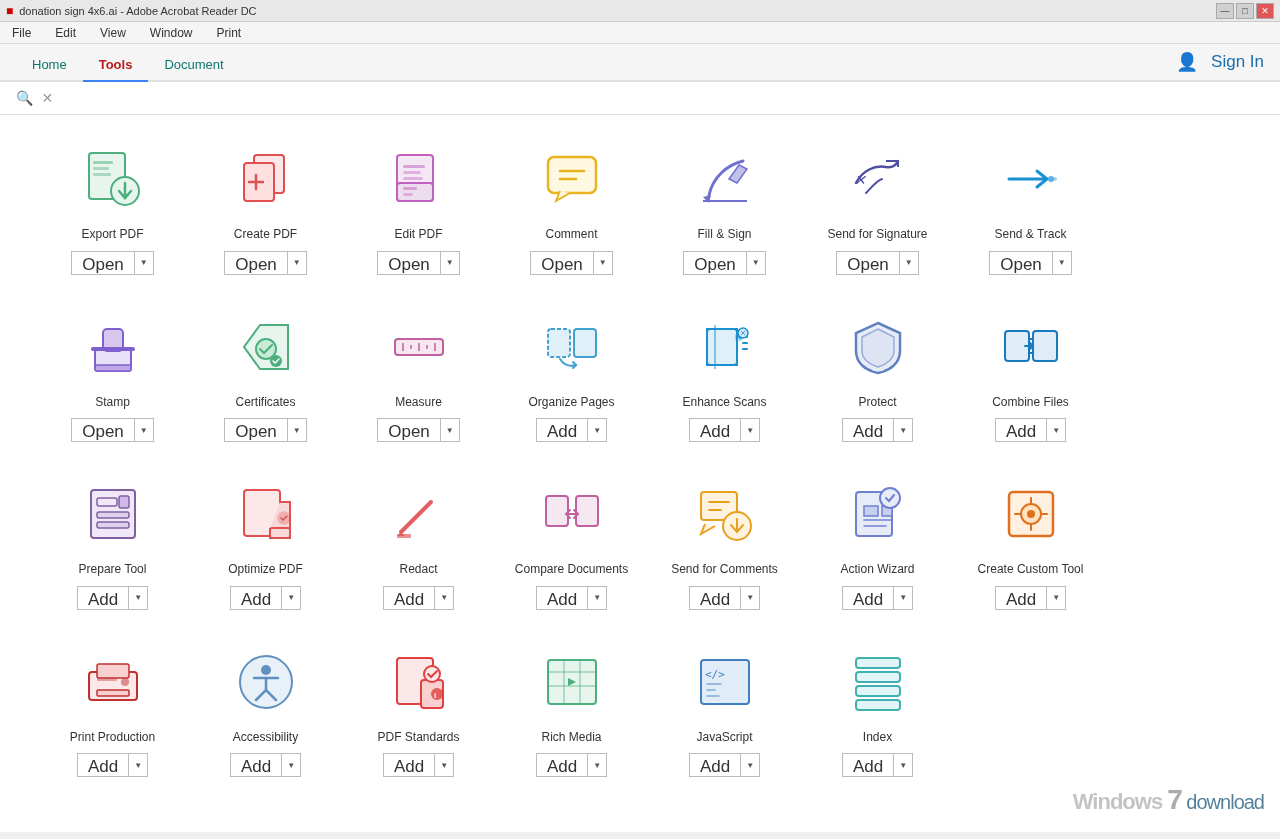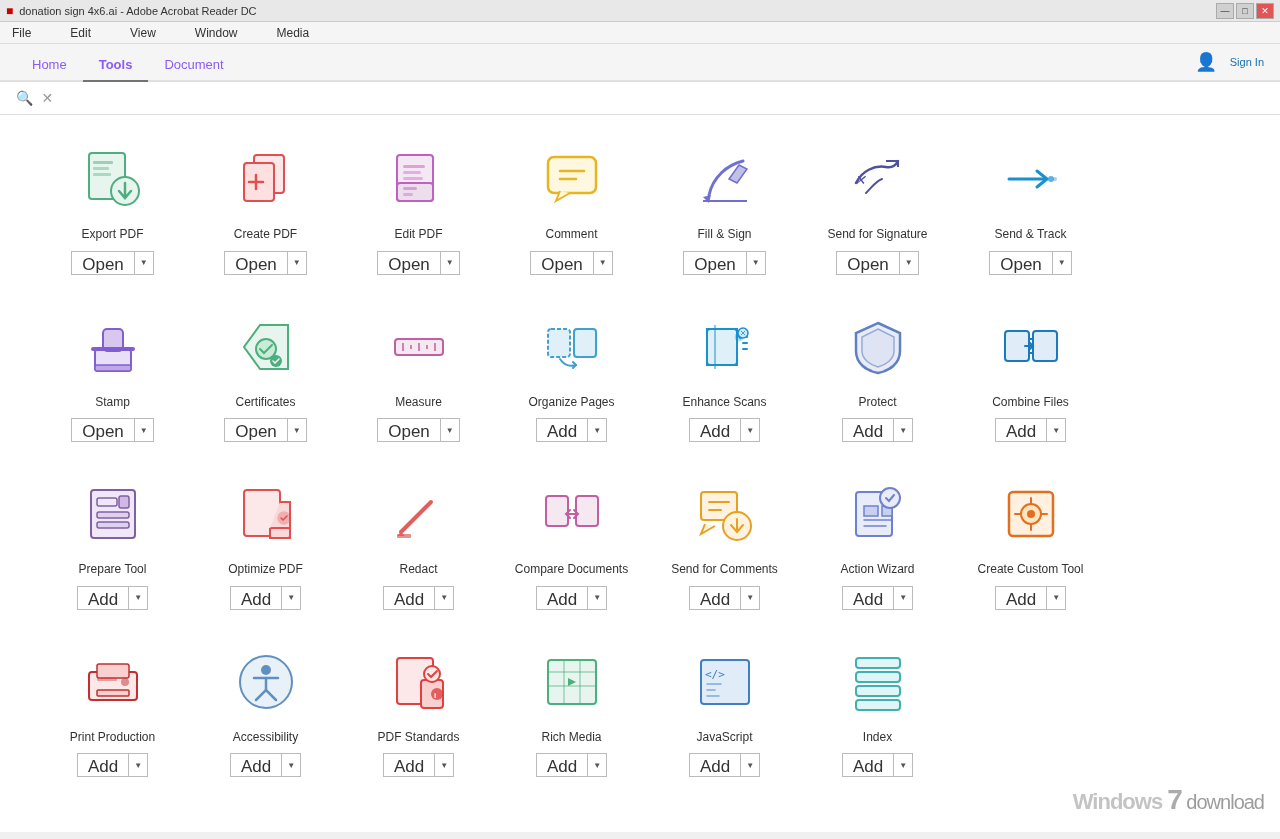--- a/index.html
+++ b/index.html
@@ -29,46 +29,46 @@
     .tb-close { background: #e05555; color: white; }
 
     
     .menu-bar {
       background: #f5f5f5;
       border-bottom: 1px solid #ddd;
       display: flex;
       align-items: center;
       height: 22px;
       padding: 0 8px;
-      gap: 31px;
+      gap: 16px;
     }
     .menu-item { font-size: 12px; color: #333; cursor: pointer; padding: 2px 4px; }
 
     
     .nav-bar {
       background: #f5f5f5;
       border-bottom: 2px solid #e0e0e0;
       display: flex;
       align-items: center;
       justify-content: space-between;
       padding: 0 16px;
       height: 38px;
     }
     .nav-tabs { display: flex; gap: 0; height: 100%; align-items: flex-end; }
     .nav-tab {
       padding: 8px 16px;
       font-size: 13px;
-      color: #8b5cf6;
+      color: #0f766e;
       cursor: pointer;
       border-bottom: 2px solid transparent;
       margin-bottom: -2px;
     }
-    .nav-tab.active { color: #8b5cf6; border-bottom: 2px solid #737373; font-weight: 600; }
+    .nav-tab.active { color: #b91c1c; border-bottom: 2px solid #3b82f6; font-weight: 600; }
     .nav-right { display: flex; align-items: center; gap: 12px; }
-    .sign-in-btn { font-size: 11px; color: #1a6faf; cursor: pointer; }
+    .sign-in-btn { font-size: 17px; color: #1a6faf; cursor: pointer; }
     .user-icon { font-size: 18px; color: #999; }
 
     
     .search-bar {
       background: white;
       border-bottom: 1px solid #e0e0e0;
       display: flex;
       align-items: center;
       padding: 8px 16px;
       gap: 8px;
@@ -188,21 +188,21 @@
     <div class="tb-btn">□</div>
     <div class="tb-btn tb-close">✕</div>
   </div>
 </div>
 
 <div class="menu-bar">
   <span class="menu-item">File</span>
   <span class="menu-item">Edit</span>
   <span class="menu-item">View</span>
   <span class="menu-item">Window</span>
-  <span class="menu-item">Media</span>
+  <span class="menu-item">Print</span>
 </div>
 
 <div class="nav-bar">
   <div class="nav-tabs">
     <div class="nav-tab">Home</div>
     <div class="nav-tab active">Tools</div>
     <div class="nav-tab">Document</div>
   </div>
   <div class="nav-right">
     <span class="user-icon">👤</span>
@@ -665,15 +665,15 @@
       <div class="tool-name">Index</div>
       <div class="btn-group">
         <button class="btn-main">Add</button>
         <button class="btn-dropdown">▼</button>
       </div>
     </div>
 
   </div>
 
   <div class="watermark">
-    <span style="color:#aaa; font-size:22px; font-weight:700;">Windows </span><span style="color:#888; font-size:28px; font-weight:bold;">7</span><span style="color:#737373; font-size:20px; font-weight:300;"> download</span>
+    <span style="color:#aaa; font-size:22px; font-weight:700;">Windows </span><span style="color:#888; font-size:28px; font-weight:bold;">7</span><span style="color:#0c4a6e; font-size:20px; font-weight:300;"> download</span>
   </div>
 </div>
 
 </body></html>

